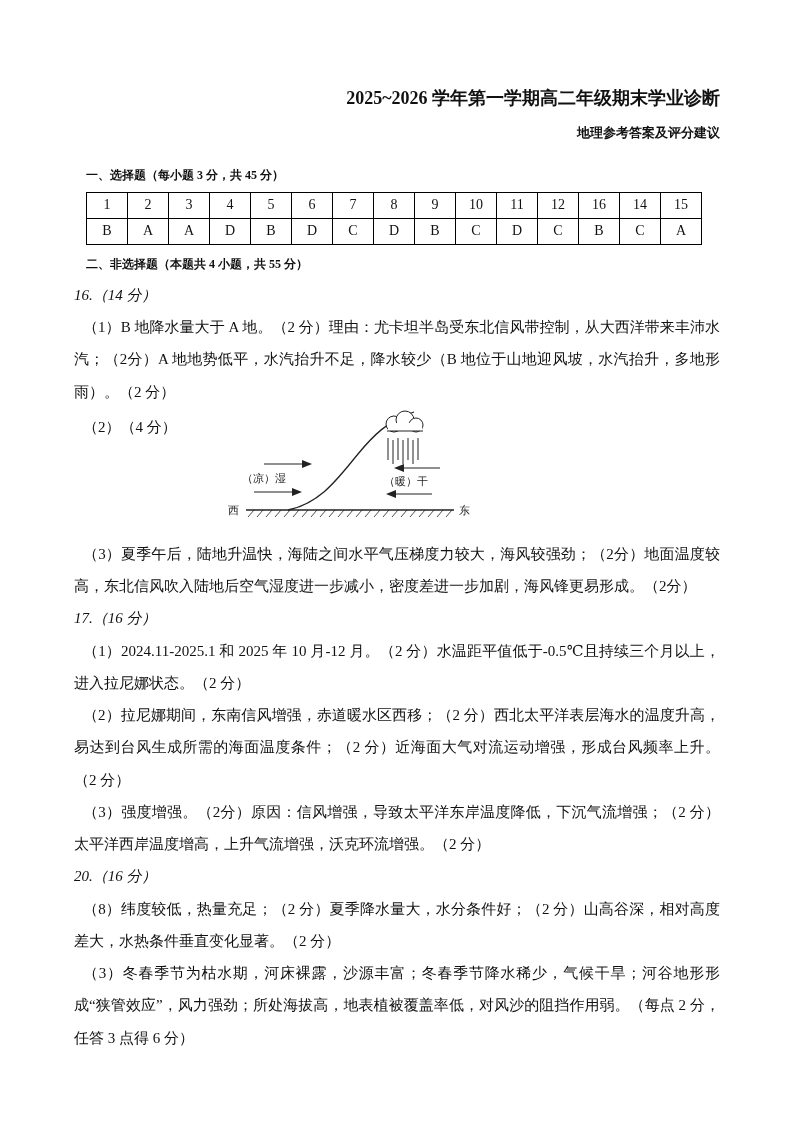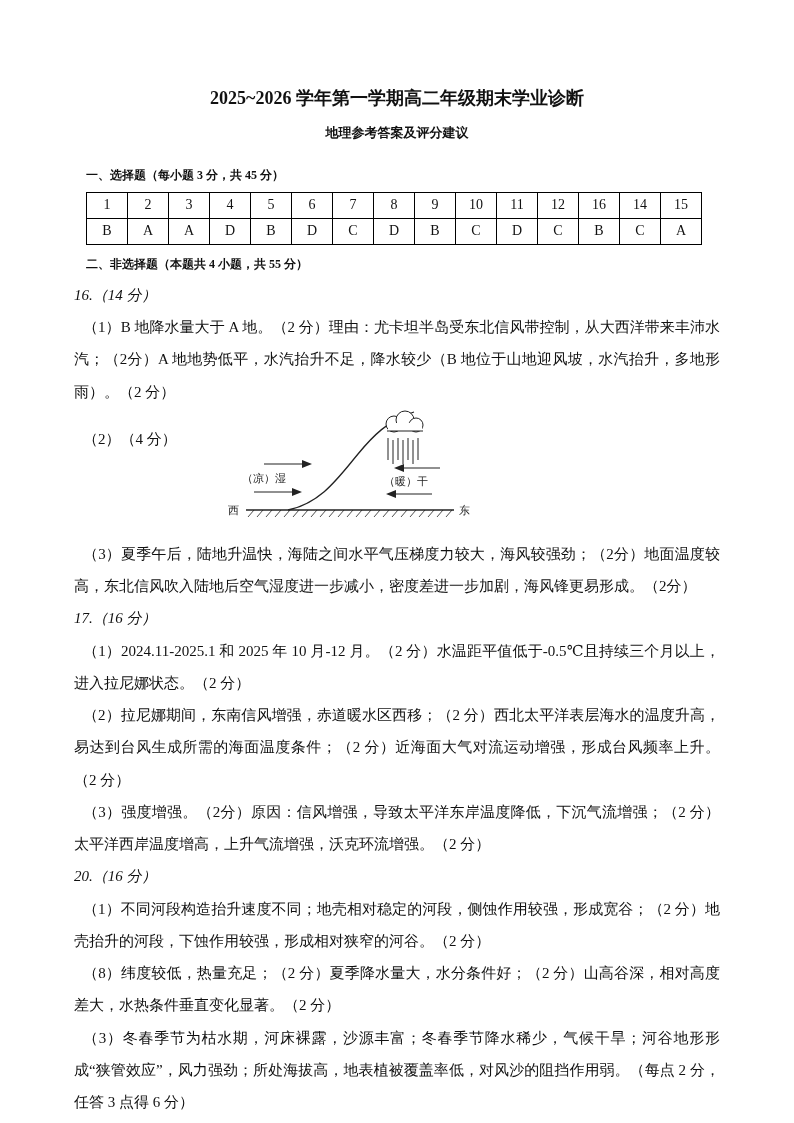--- a/index.html
+++ b/index.html
@@ -11,21 +11,21 @@
   }
   .page {
     width: 794px;
     height: 1123px;
     margin: 0 auto;
     background: #ffffff;
     padding: 86px 74px 0 74px;
     overflow: hidden;
   }
   .doc-title {
-    text-align: center;
+    text-align: right;
     font-weight: bold;
     font-size: 18px;
     line-height: 1.35;
     margin: 0 0 14px 0;
   }
   .doc-title.second { font-size: 13px; margin-bottom: 24px; }
   .sec-heading {
     font-weight: bold;
     font-size: 12px;
     line-height: 1.5;
@@ -59,21 +59,21 @@
     text-align: justify;
   }
   .diagram-row {
     position: relative;
     height: 126px;
     margin: 2px 0 2px 0;
   }
   .diagram-row .ans-inline {
     position: absolute;
     left: 0;
-    top: 20px;
+    top: 8px;
     font-size: 15px;
     text-indent: 0.6em;
     display: inline-block;
   }
   .diagram-row svg.front-diagram {
     position: absolute;
     left: 152px;
     top: 0;
   }
   svg.front-diagram text {
@@ -178,17 +178,16 @@
   </div>
 
   <p class="ans">（3）夏季午后，陆地升温快，海陆之间水平气压梯度力较大，海风较强劲；（2分）地面温度较高，东北信风吹入陆地后空气湿度进一步减小，密度差进一步加剧，海风锋更易形成。（2分）</p>
 
   <p class="qnum">17.（16 分）</p>
   <p class="ans">（1）2024.11-2025.1 和 2025 年 10 月-12 月。（2 分）水温距平值低于-0.5℃且持续三个月以上，进入拉尼娜状态。（2 分）</p>
   <p class="ans">（2）拉尼娜期间，东南信风增强，赤道暖水区西移；（2 分）西北太平洋表层海水的温度升高，易达到台风生成所需的海面温度条件；（2 分）近海面大气对流运动增强，形成台风频率上升。（2 分）</p>
   <p class="ans">（3）强度增强。（2分）原因：信风增强，导致太平洋东岸温度降低，下沉气流增强；（2 分）太平洋西岸温度增高，上升气流增强，沃克环流增强。（2 分）</p>
 
   <p class="qnum">20.（16 分）</p>
-  <p class="ans">（1）不同河段构造抬升速度不同；地壳相对稳定的河段，侧蚀作用较强，形成宽谷；（2 分）地壳抬升的河段，下蚀作用较强，形成相对狭窄的河谷。（2 分）</p>
   <p class="ans">（8）纬度较低，热量充足；（2 分）夏季降水量大，水分条件好；（2 分）山高谷深，相对高度差大，水热条件垂直变化显著。（2 分）</p>
   <p class="ans">（3）冬春季节为枯水期，河床裸露，沙源丰富；冬春季节降水稀少，气候干旱；河谷地形形成“狭管效应”，风力强劲；所处海拔高，地表植被覆盖率低，对风沙的阻挡作用弱。（每点 2 分，任答 3 点得 6 分）</p>
 
 </div>
 
 </body></html>

